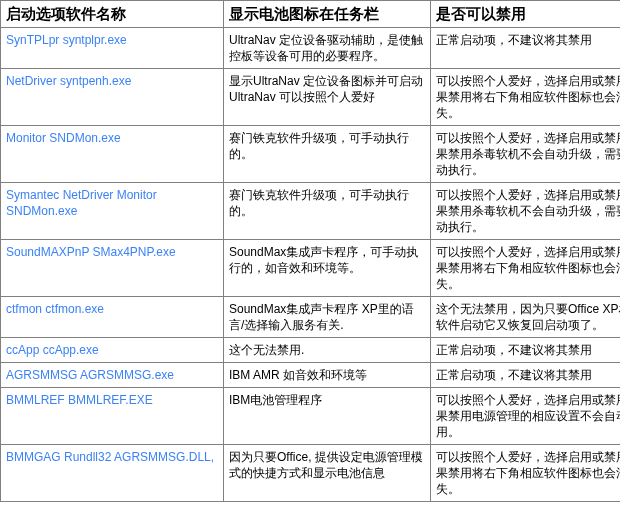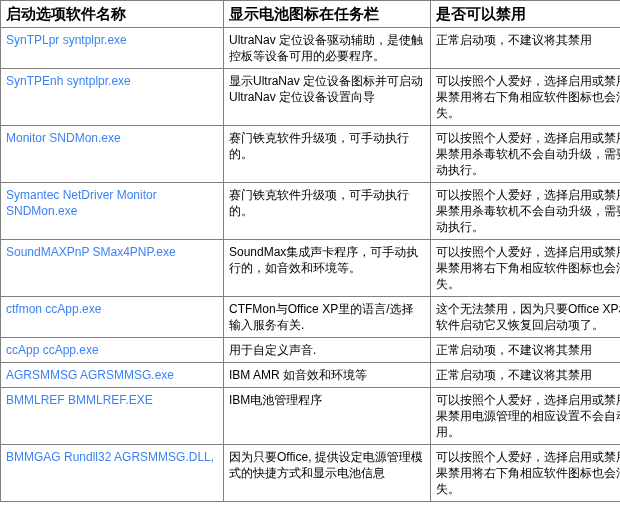--- a/index.html
+++ b/index.html
@@ -54,47 +54,47 @@
       <th class="col-dis">是否可以禁用</th>
     </tr>
   </thead>
   <tbody>
     <tr>
       <td class="name-cell">SynTPLpr syntplpr.exe</td>
       <td class="desc-cell">UltraNav 定位设备驱动辅助，是使触控板等设备可用的必要程序。</td>
       <td class="dis-cell">正常启动项，不建议将其禁用</td>
     </tr>
     <tr>
-      <td class="name-cell">SynTPEnh syntplpr.exe</td>
-      <td class="desc-cell">显示UltraNav 定位设备图标并可启动UltraNav 定位设备设置向导</td>
+      <td class="name-cell">NetDriver syntpenh.exe</td>
+      <td class="desc-cell">显示UltraNav 定位设备图标并可启动UltraNav 可以按照个人爱好</td>
       <td class="dis-cell">可以按照个人爱好，选择启用或禁用,如果禁用将右下角相应软件图标也会消失。</td>
     </tr>
     <tr>
       <td class="name-cell">Monitor SNDMon.exe</td>
       <td class="desc-cell">赛门铁克软件升级项，可手动执行的。</td>
       <td class="dis-cell">可以按照个人爱好，选择启用或禁用,如果禁用杀毒软机不会自动升级，需要手动执行。</td>
     </tr>
     <tr>
       <td class="name-cell">Symantec NetDriver Monitor SNDMon.exe</td>
       <td class="desc-cell">赛门铁克软件升级项，可手动执行的。</td>
       <td class="dis-cell">可以按照个人爱好，选择启用或禁用,如果禁用杀毒软机不会自动升级，需要手动执行。</td>
     </tr>
     <tr>
       <td class="name-cell">SoundMAXPnP SMax4PNP.exe</td>
       <td class="desc-cell">SoundMax集成声卡程序，可手动执行的，如音效和环境等。</td>
       <td class="dis-cell">可以按照个人爱好，选择启用或禁用,如果禁用将右下角相应软件图标也会消失。</td>
     </tr>
     <tr>
-      <td class="name-cell">ctfmon ccApp.exe</td>
-      <td class="desc-cell">CTFMon与Office XP里的语言/选择输入服务有关.</td>
+      <td class="name-cell">ctfmon ctfmon.exe</td>
+      <td class="desc-cell">SoundMax集成声卡程序 XP里的语言/选择输入服务有关.</td>
       <td class="dis-cell">这个无法禁用，因为只要Office XP相关软件启动它又恢复回启动项了。</td>
     </tr>
     <tr>
       <td class="name-cell">ccApp ccApp.exe</td>
-      <td class="desc-cell">用于自定义声音.</td>
+      <td class="desc-cell">这个无法禁用.</td>
       <td class="dis-cell">正常启动项，不建议将其禁用</td>
     </tr>
     <tr>
       <td class="name-cell">AGRSMMSG AGRSMMSG.exe</td>
       <td class="desc-cell">IBM AMR 如音效和环境等</td>
       <td class="dis-cell">正常启动项，不建议将其禁用</td>
     </tr>
     <tr>
       <td class="name-cell">BMMLREF BMMLREF.EXE</td>
       <td class="desc-cell">IBM电池管理程序</td>

